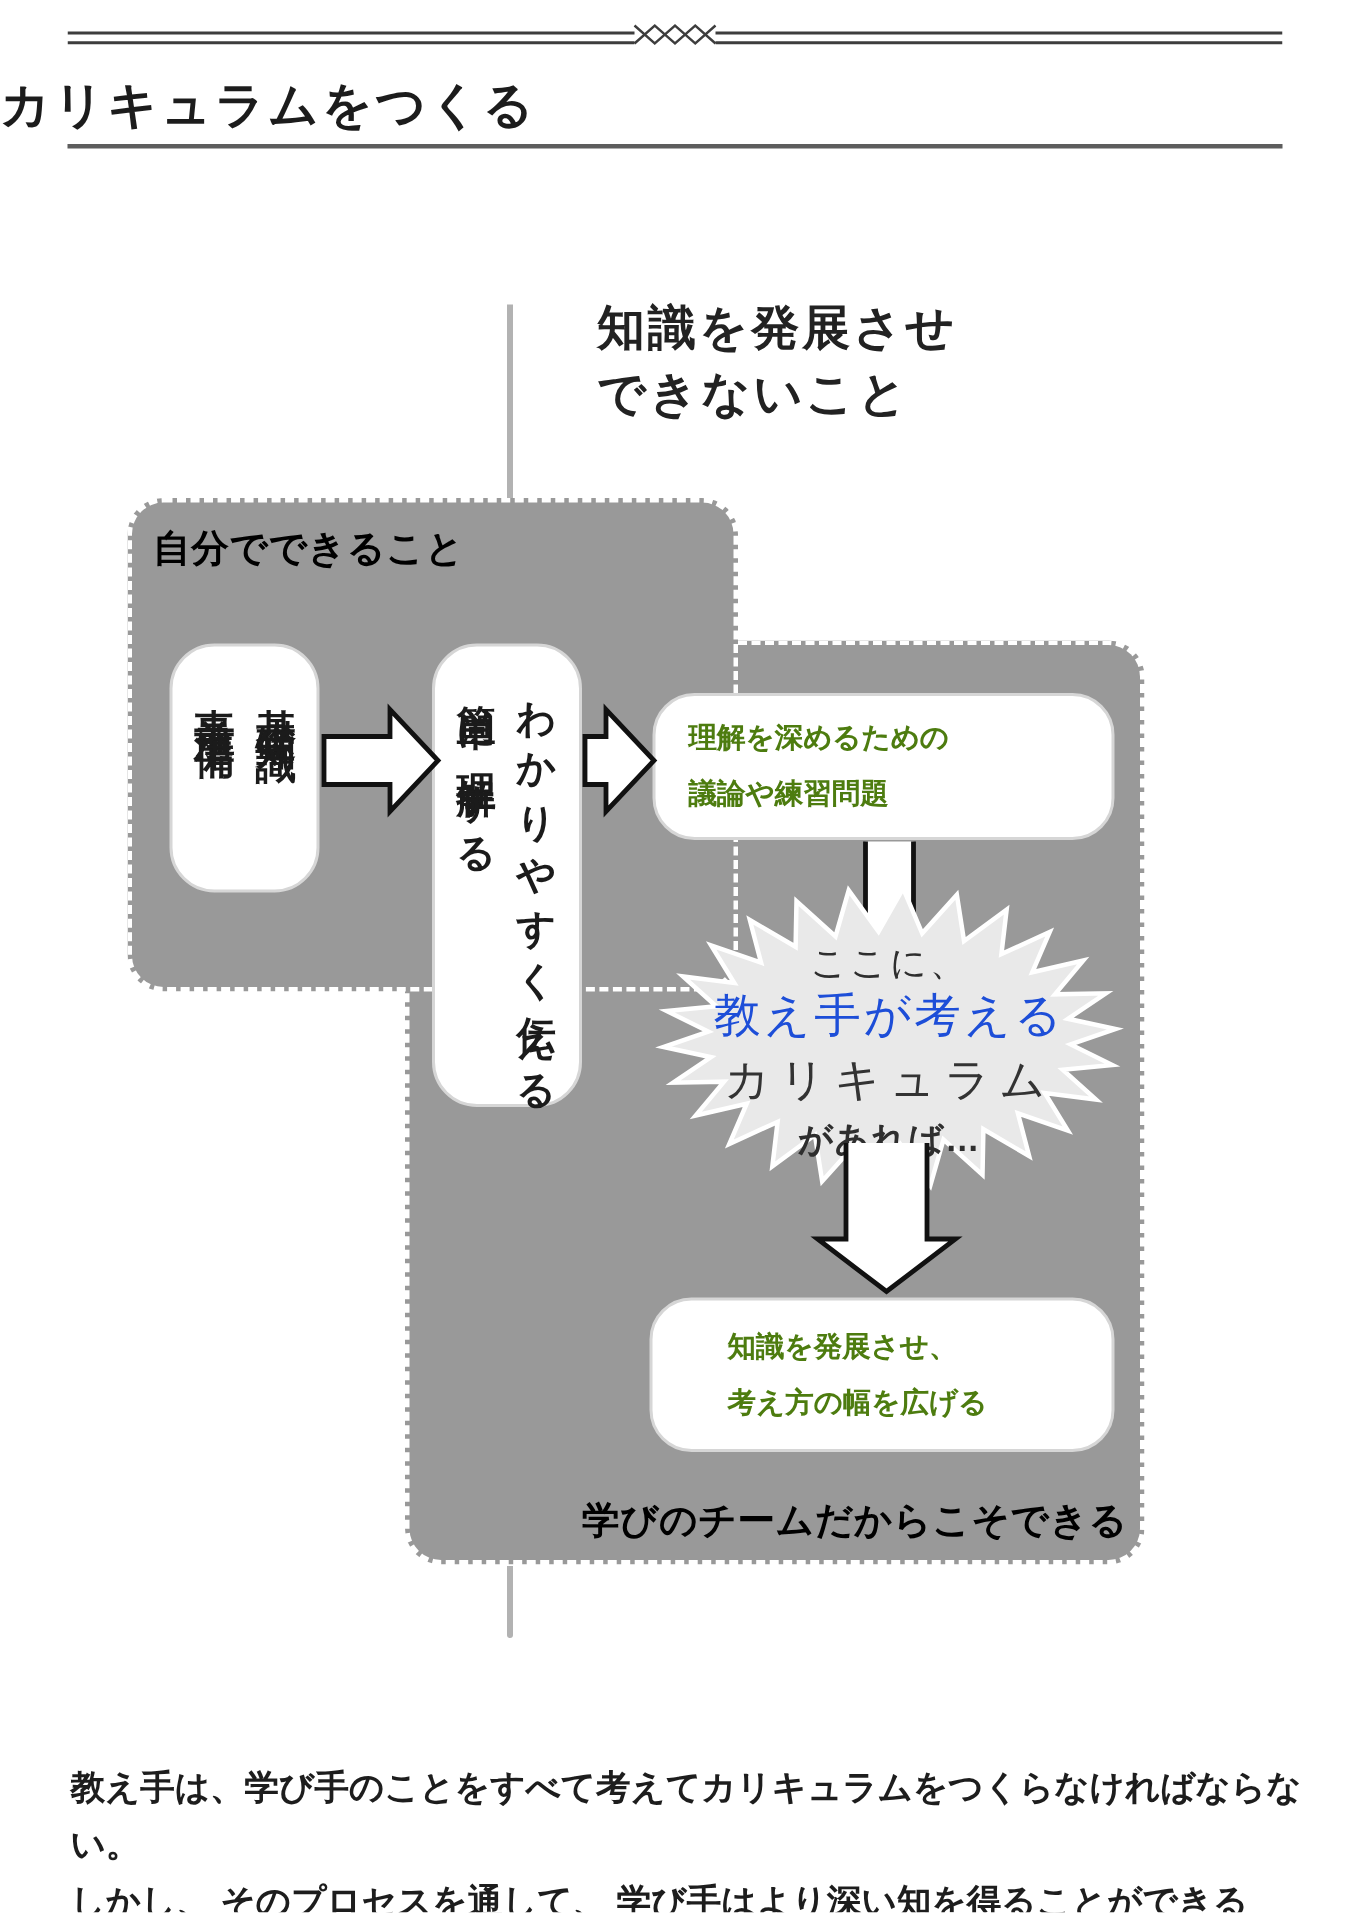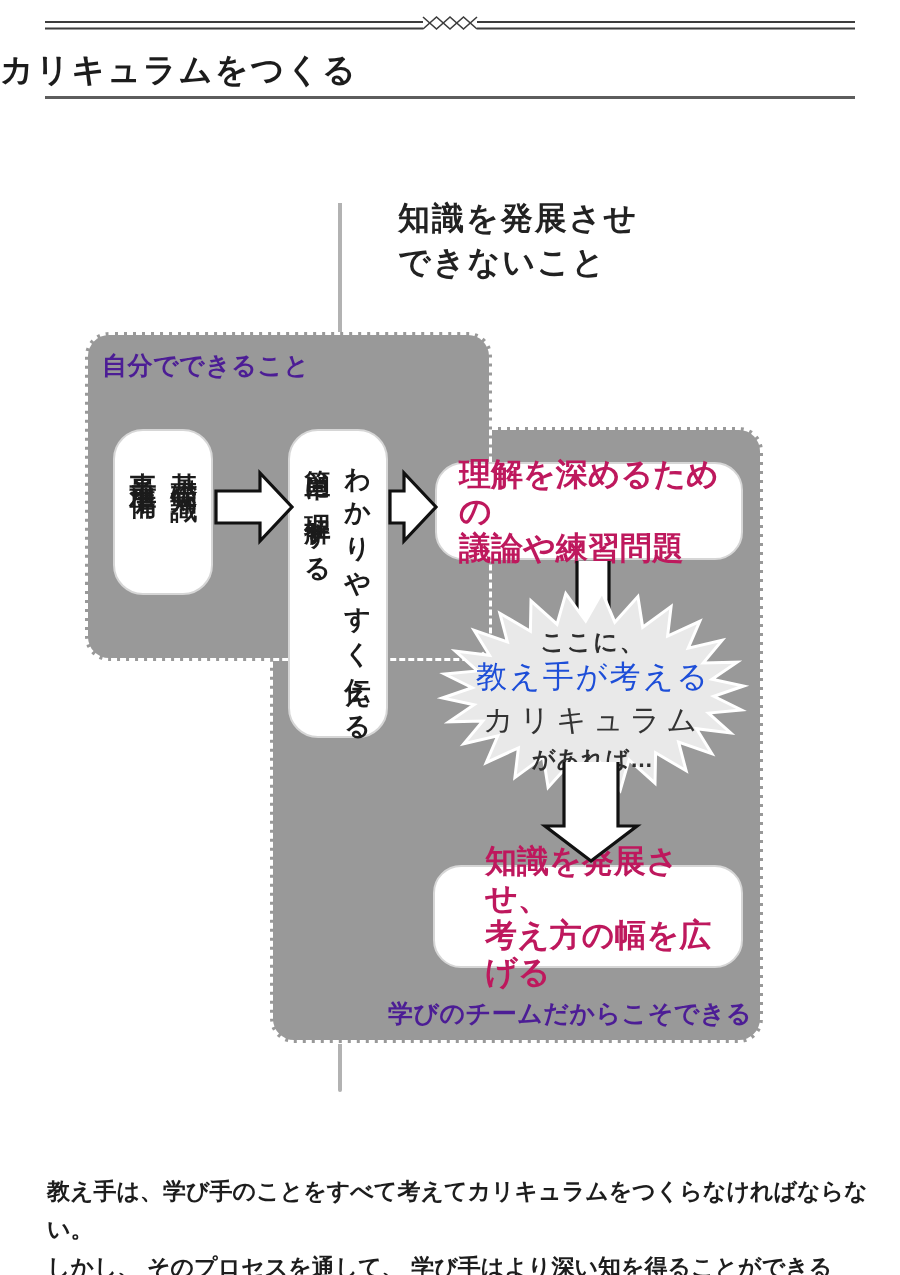--- a/index.html
+++ b/index.html
@@ -33,21 +33,21 @@
   .divider.top{top:203px;height:129px;}
   .divider.bottom{top:1044px;height:48px;border-radius:0 0 2px 2px;}
   
   .gray-zone{
     position:absolute;background:var(--box-gray);
     border:3px dashed #fff;border-radius:24px;box-sizing:border-box;
   }
   .zone-team{left:270px;top:427px;width:493px;height:616px;z-index:5;}
   .zone-self{left:85px;top:332px;width:407px;height:329px;z-index:10;}
   .zone-label{
-    position:absolute;color:#4c1d95;font-weight:700;white-space:nowrap;
+    position:absolute;color:#000000;font-weight:700;white-space:nowrap;
   }
   .zone-self .zone-label{left:14px;top:14px;font-size:25px;letter-spacing:0.5px;}
   .zone-team .zone-label{right:8px;bottom:10px;font-size:25px;letter-spacing:0.5px;}
   
   .white-box{
     position:absolute;background:#fff;border:2px solid #d6d6d6;
     box-sizing:border-box;z-index:20;
   }
   .step1{left:113px;top:429px;width:100px;height:166px;border-radius:30px;
          display:flex;justify-content:center;padding-top:20px;}
@@ -57,31 +57,31 @@
     writing-mode:vertical-rl;text-orientation:upright;white-space:pre-line;
     font-weight:700;color:#1b1b1b;
   }
   .step1 .vtext{font-size:27px;letter-spacing:7px;line-height:41px;}
   .step2 .vtext{font-size:26px;letter-spacing:5px;line-height:40px;}
   .step3{left:435px;top:462px;width:308px;height:98px;border-radius:28px;
          display:flex;align-items:center;}
   .step4{left:433px;top:865px;width:310px;height:103px;border-radius:28px;
          display:flex;align-items:center;padding-left:28px;}
   .hbox-text{
-    padding-left:22px;font-size:32px;font-weight:700;line-height:37px;
-    color:#be185d;white-space:pre-line;letter-spacing:0px;
+    padding-left:22px;font-size:19px;font-weight:700;line-height:37px;
+    color:#4d7c0f;white-space:pre-line;letter-spacing:0px;
   }
   
   .svg-layer{position:absolute;left:0;top:0;width:900px;height:1275px;pointer-events:none;}
   .layer-arrows{z-index:25;}
   .layer-burst{z-index:30;}
   .layer-arrow-low{z-index:35;}
   
   .burst-text{position:absolute;left:443px;width:300px;text-align:center;z-index:32;color:#2e2e2e;}
-  .burst-pre{top:626px;font-size:24px;font-weight:700;letter-spacing:2px;}
+  .burst-pre{top:626px;font-size:24px;font-weight:400;letter-spacing:2px;}
   .burst-line1{top:656px;font-size:31px;font-weight:400;letter-spacing:2px;color:#1d4ed8;}
   .burst-line2{top:700px;font-size:30px;font-weight:400;letter-spacing:6px;color:#333;}
   .burst-post{top:744px;font-size:23px;font-weight:700;letter-spacing:1px;}
   
   .caption{
     position:absolute;left:47px;top:1172px;width:830px;
     font-size:23px;font-weight:600;line-height:38px;letter-spacing:0px;
     color:#1d1d1d;white-space:pre-line;
   }
 </style>

